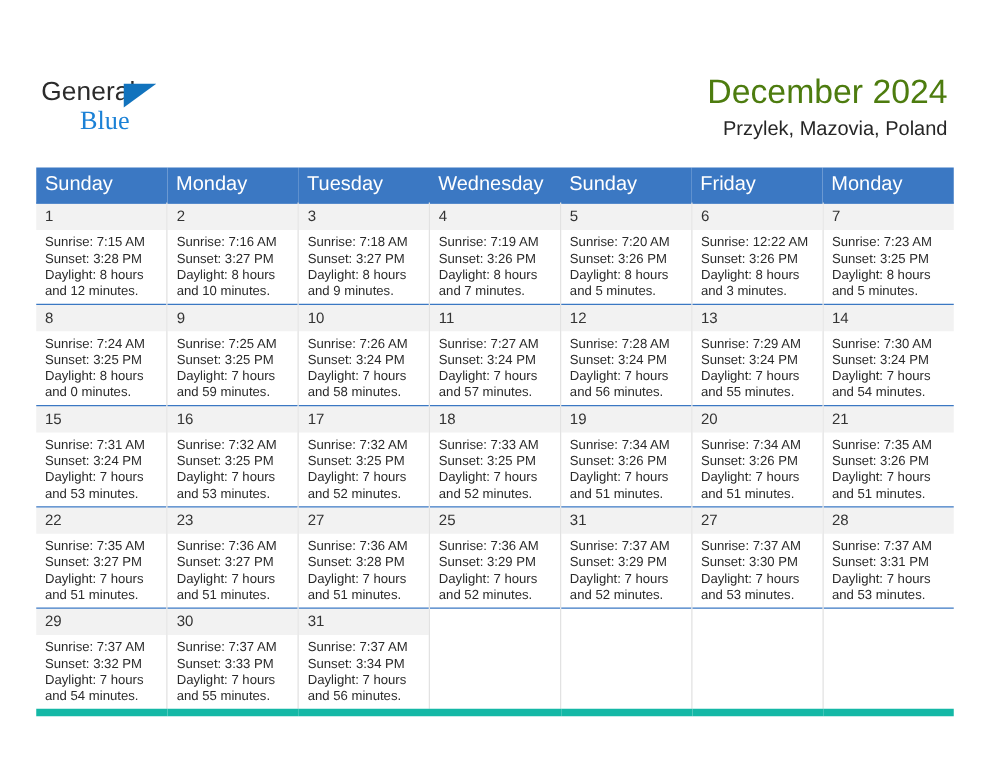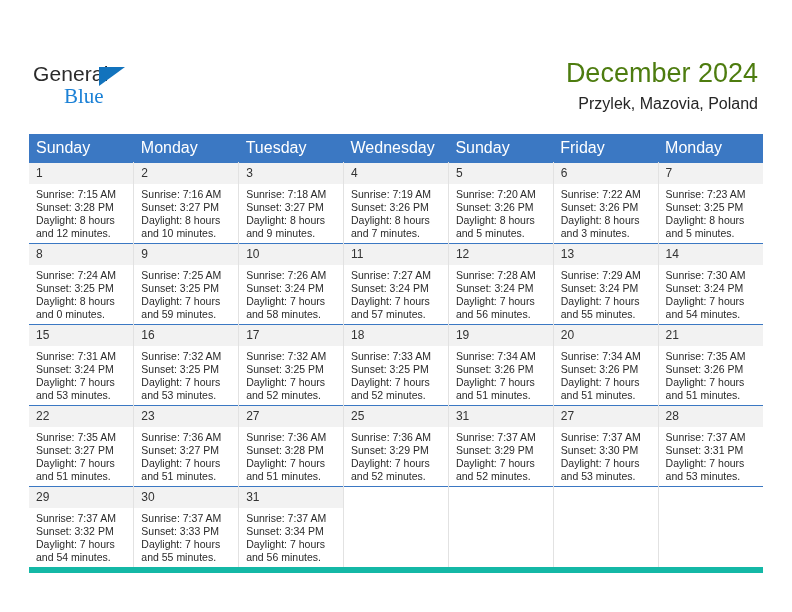--- a/index.html
+++ b/index.html
@@ -216,21 +216,21 @@
           <div class="cellbody">
             <div>Sunrise: 7:20 AM</div>
             <div>Sunset: 3:26 PM</div>
             <div>Daylight: 8 hours</div>
             <div>and 5 minutes.</div>
           </div>
         </td>
         <td>
           <span class="daynum">6</span>
           <div class="cellbody">
-            <div>Sunrise: 7:22 AM</div>
+            <div>Sunrise: 12:22 AM</div>
             <div>Sunset: 3:26 PM</div>
             <div>Daylight: 8 hours</div>
             <div>and 3 minutes.</div>
           </div>
         </td>
         <td>
           <span class="daynum">7</span>
           <div class="cellbody">
             <div>Sunrise: 7:23 AM</div>
             <div>Sunset: 3:25 PM</div>

